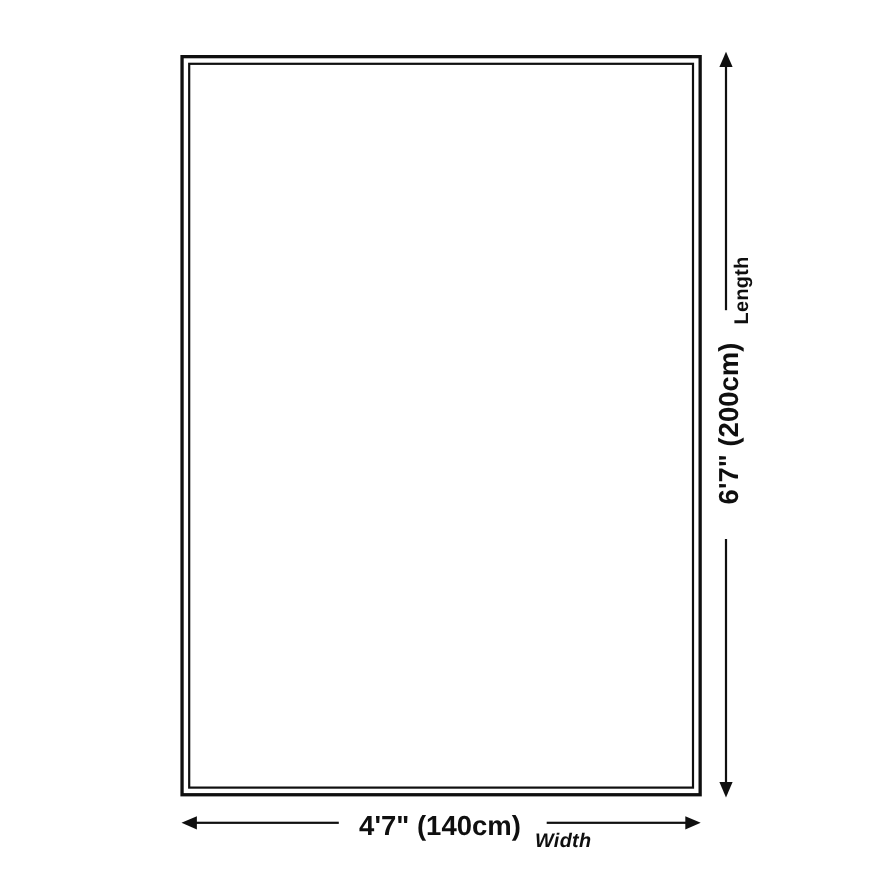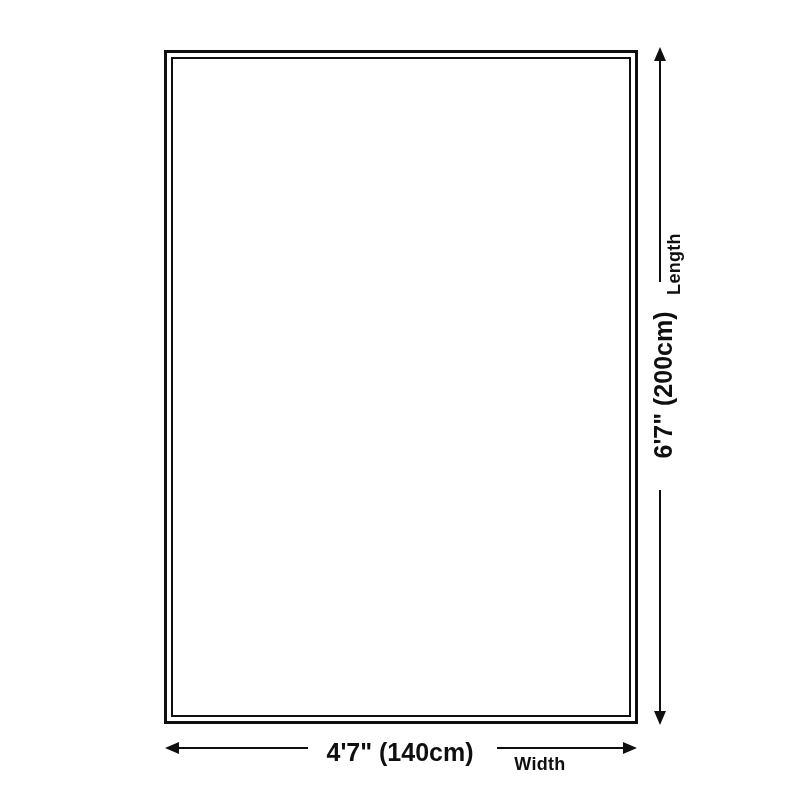--- a/index.html
+++ b/index.html
@@ -70,21 +70,21 @@
   }
   .h-line-left   { left: 178px; top: 747px; width: 130px; height: 2px; }
   .h-value       { left: 400px; top: 752px; transform: translate(-50%, -50%); }
   .h-line-right  { left: 497px; top: 747px; width: 127px; height: 2px; }
   .h-arrow-right {
     left: 623px; top: 742px;
     border-top: 6px solid transparent;
     border-bottom: 6px solid transparent;
     border-left: 14px solid #0f0f0f;
   }
-  .h-label       { left: 540px; top: 764px; transform: translate(-50%, -50%); }
+  .h-label       { left: 512px; top: 764px; transform: translate(-50%, -50%); font-style: italic; }
   
   .v-arrow-up {
     left: 654px; top: 47px;
     border-left: 6px solid transparent;
     border-right: 6px solid transparent;
     border-bottom: 14px solid #0f0f0f;
   }
   .v-line-top    { left: 659px; top: 60px; width: 2px; height: 222px; }
   .v-label       { left: 674px; top: 264px; transform: translate(-50%, -50%) rotate(-90deg); }
   .v-value       { left: 663px; top: 385px; transform: translate(-50%, -50%) rotate(-90deg); }

